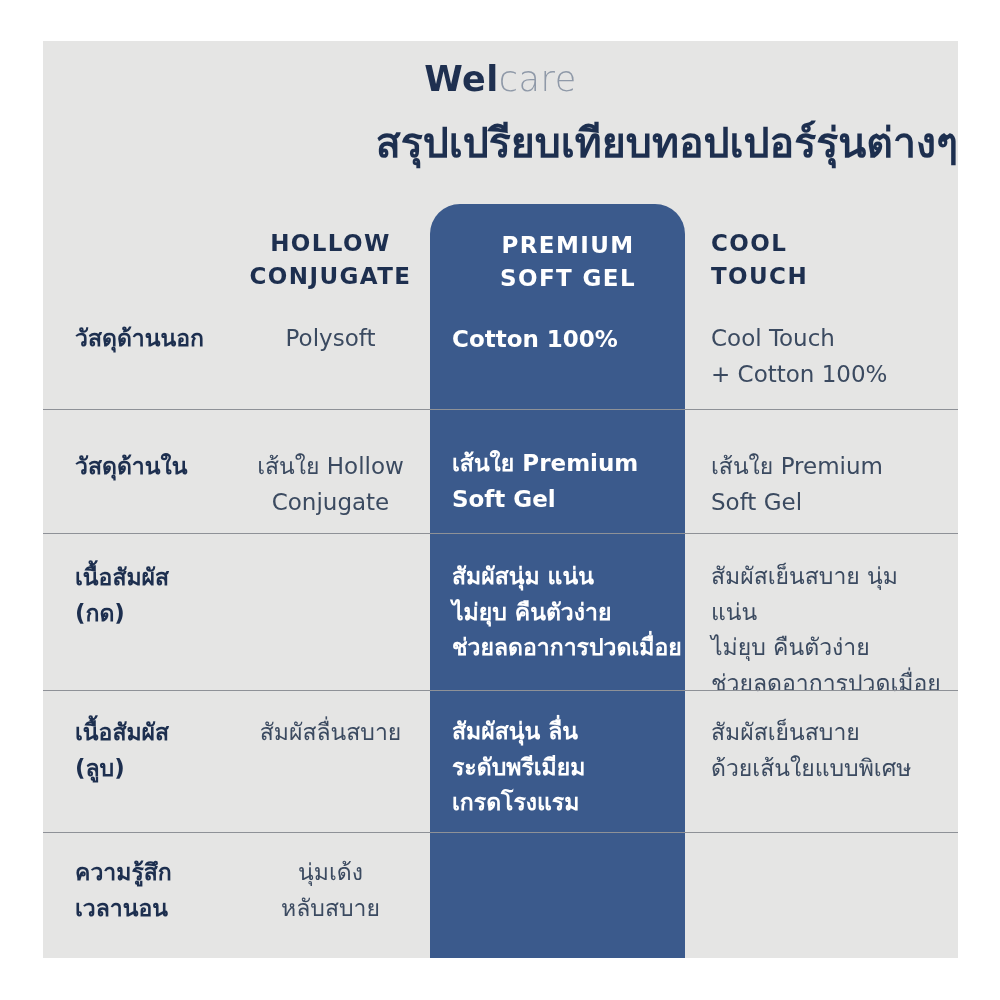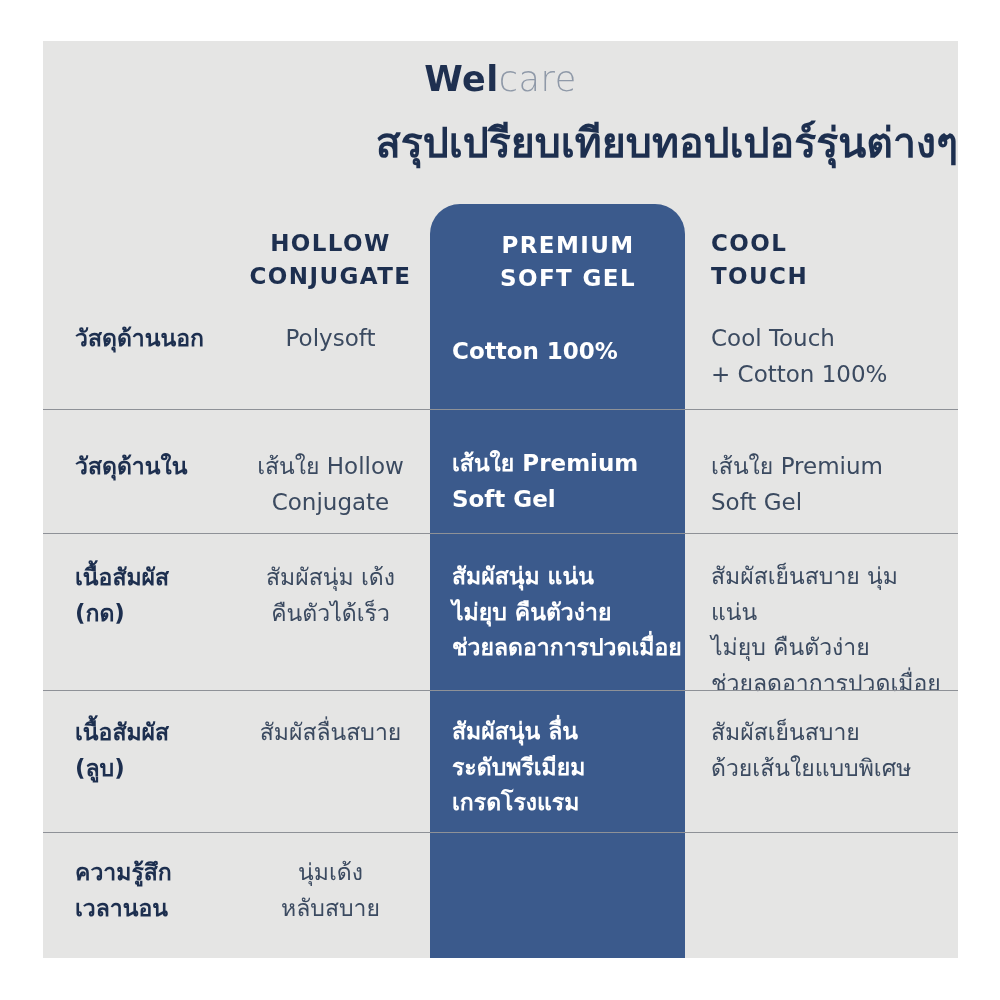--- a/index.html
+++ b/index.html
@@ -123,38 +123,36 @@
 
       <div class="hdr h-one">HOLLOW
 CONJUGATE</div>
       <div class="hdr h-two">PREMIUM
 SOFT GEL</div>
       <div class="hdr h-three">COOL
 TOUCH</div>
 
       <div class="cell c-label" style="top:280px">วัสดุด้านนอก</div>
       <div class="cell c-one" style="top:280px">Polysoft</div>
-      <div class="cell c-two" style="top:293px">Cotton 100%</div>
+      <div class="cell c-two" style="top:281px">Cotton 100%</div>
       <div class="cell c-three" style="top:280px">Cool Touch
 + Cotton 100%</div>
       <div class="rule" style="top:368px"></div>
 
       <div class="cell c-label" style="top:408px">วัสดุด้านใน</div>
       <div class="cell c-one" style="top:408px">เส้นใย Hollow
 Conjugate</div>
       <div class="cell c-two" style="top:405px">เส้นใย Premium
 Soft Gel</div>
       <div class="cell c-three" style="top:408px">เส้นใย Premium
 Soft Gel</div>
       <div class="rule" style="top:492px"></div>
 
       <div class="cell c-label" style="top:519px">เนื้อสัมผัส
 (กด)</div>
-      <div class="cell c-one" style="top:519px">สัมผัสนุ่ม เด้ง
-คืนตัวได้เร็ว</div>
       <div class="cell c-two" style="top:518px">สัมผัสนุ่ม แน่น
 ไม่ยุบ คืนตัวง่าย
 ช่วยลดอาการปวดเมื่อย</div>
       <div class="cell c-three" style="top:518px">สัมผัสเย็นสบาย นุ่ม แน่น
 ไม่ยุบ คืนตัวง่าย
 ช่วยลดอาการปวดเมื่อย</div>
       <div class="rule" style="top:649px"></div>
 
       <div class="cell c-label" style="top:674px">เนื้อสัมผัส
 (ลูบ)</div>

